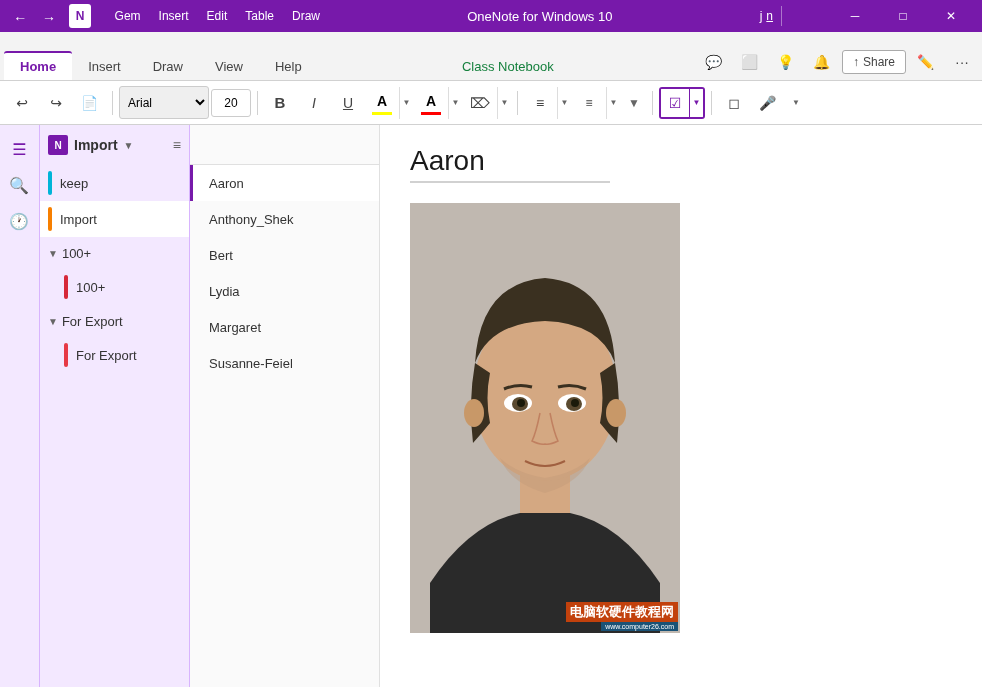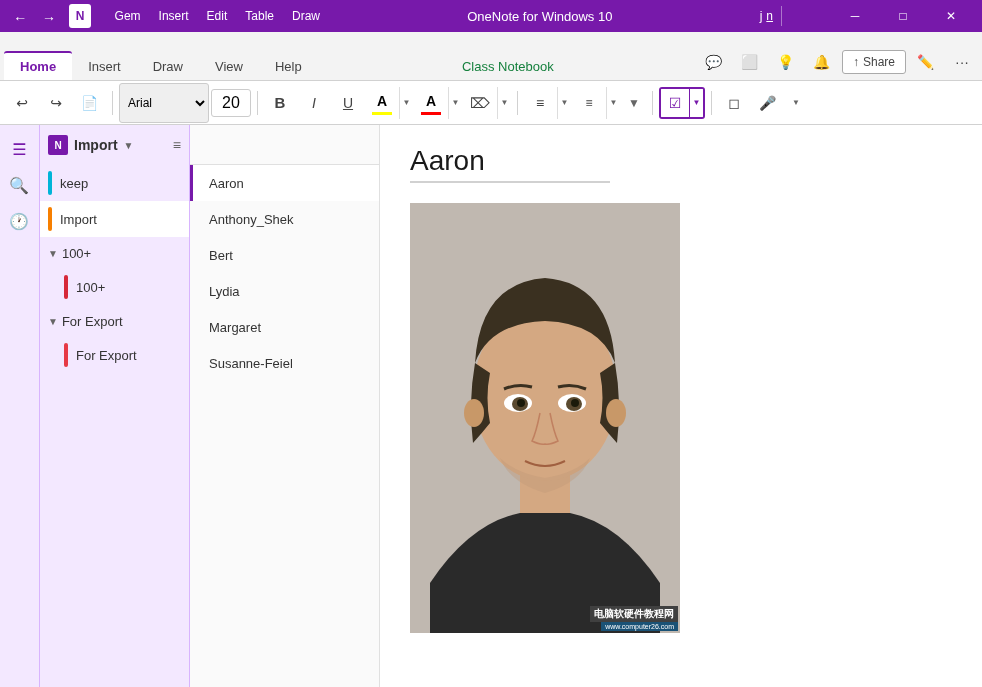--- a/index.html
+++ b/index.html
@@ -149,33 +149,33 @@
     .tool-btn {
       width: 32px; height: 32px;
       display: flex; align-items: center; justify-content: center;
       border-radius: 3px;
       cursor: pointer;
       color: #444;
       font-size: 14px;
       border: none; background: none;
     }
     .font-select {
-      height: 40px;
+      height: 33px;
       border: 1px solid #ccc;
       border-radius: 3px;
       padding: 0 4px;
       font-size: 12px;
       width: 90px;
     }
     .size-input {
       height: 28px;
       border: 1px solid #ccc;
       border-radius: 3px;
       padding: 0 4px;
-      font-size: 16px;
+      font-size: 12px;
       width: 40px;
       text-align: center;
     }
     .separator {
       width: 1px; height: 24px;
       background: #d1d1d1;
       margin: 0 4px;
     }
     .bold-btn { font-weight: bold; font-size: 15px; }
     .italic-btn { font-style: italic; }
@@ -597,18 +597,18 @@
 
         <path d="M115 258 Q135 268 155 258" stroke="#a06040" stroke-width="2" fill="none"></path>
 
         <path d="M90 255 Q100 280 135 290 Q170 280 180 255 Q165 270 135 275 Q105 270 90 255Z" fill="#c09878" opacity="0.4"></path>
 
         <ellipse cx="64" cy="210" rx="10" ry="14" fill="#c89868"></ellipse>
         <ellipse cx="206" cy="210" rx="10" ry="14" fill="#c89868"></ellipse>
       </svg>
 
       <div style="position:absolute;bottom:2px;right:2px;display:flex;flex-direction:column;align-items:flex-end;">
-        <div style="background:#404040;color:white;font-size:10px;padding:1px 4px;font-weight:bold;">电脑软硬件教程网</div>
+        <div style="background:#c2410c;color:white;font-size:13px;padding:1px 4px;font-weight:bold;">电脑软硬件教程网</div>
         <div style="background:#1a5276;color:white;font-size:7px;padding:1px 4px;">www.computer26.com</div>
       </div>
     </div>
   </div>
 </div>
 
 </body></html>

